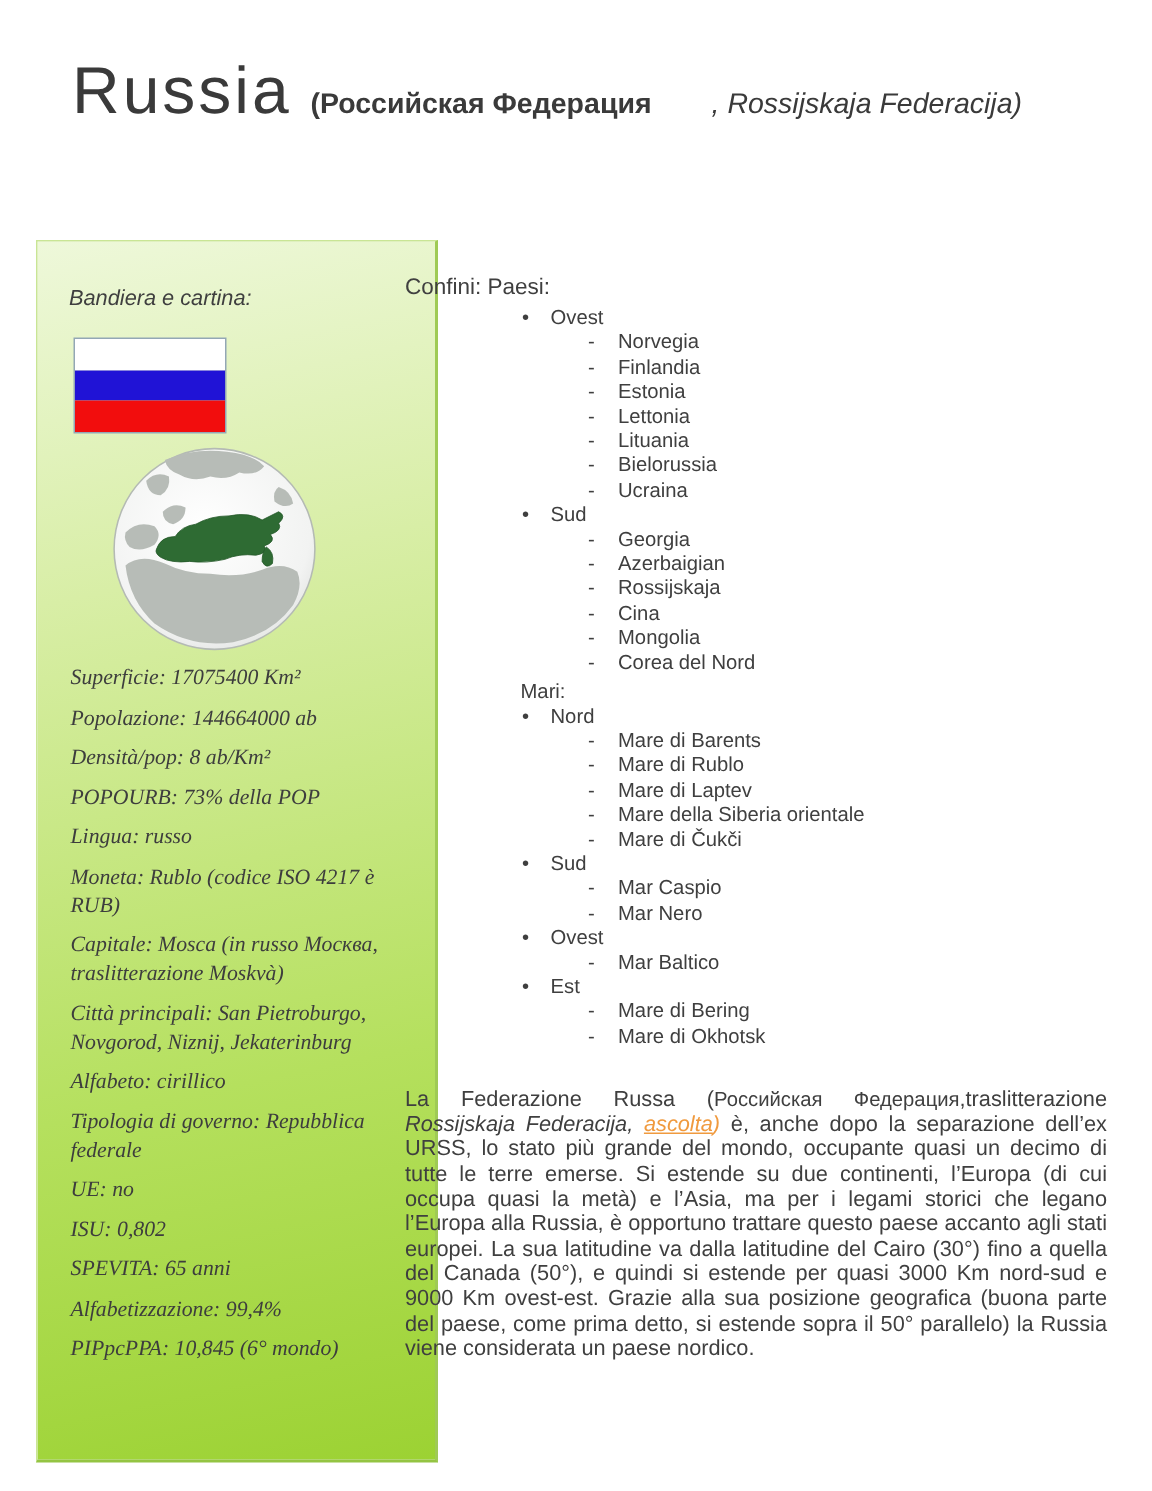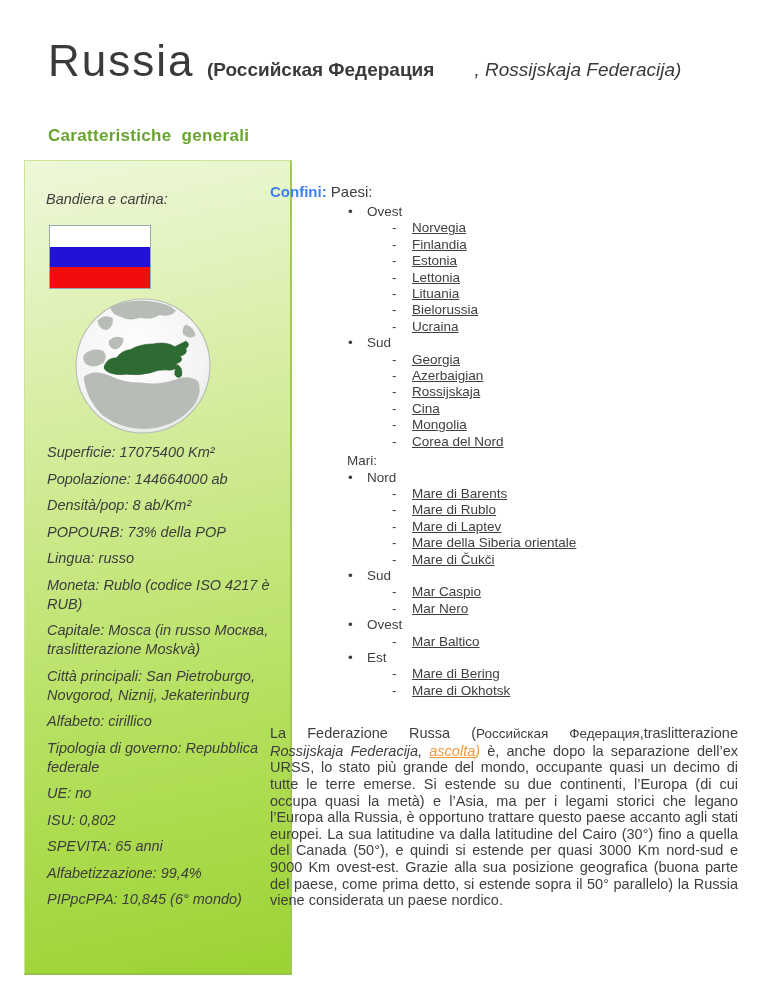--- a/index.html
+++ b/index.html
@@ -21,51 +21,50 @@
         background:linear-gradient(168deg,#eef8da 0%,#d8eea6 28%,#b5e05e 68%,#9cd233 100%);
         border:1px solid #c9e595;border-right:2px solid #9fca55;border-bottom:2px solid #94c443;
         padding:30px 18px 0 21px;}
   .flag-caption{font-style:italic;font-size:14.5px;color:#3f3f3f;}
   .flag{margin:18px 0 0 3px;width:100px;height:62px;border:1px solid #93a7b5;}
   .flag .stripe{height:33.333%;}
   .flag .s-white{background:#ffffff;}
   .flag .s-blue{background:#2013d6;}
   .flag .s-red{background:#f20d0d;}
   .globe{margin:8px 0 0 28px;width:138px;height:138px;}
-  .stats{margin:8px 0 0 1px;font-style:italic;font-size:14.5px;line-height:19px;color:#3d3d3d;}
+  .stats{margin:8px 0 0 1px;font-style:italic;font-size:14.5px;line-height:19px;color:#3d3d3d;font-family:Liberation Serif, serif;}
   .stat{margin-bottom:7.5px;}
 
   
   .main-col{position:absolute;left:270px;top:182px;width:468px;}
   .confini-line{font-size:15px;line-height:19px;margin:0 0 3px 0;}
-  .green-label{color:#3b82f6;font-weight:bold;}
+  .green-label{color:#404040;font-weight:normal;}
   .list{font-size:13.5px;line-height:16.4px;}
   .bullet-line{position:relative;padding-left:97px;}
   .bullet-line::before{content:"\2022";position:absolute;left:78px;}
-  .dash-line{position:relative;padding-left:142px;text-decoration:underline;}
+  .dash-line{position:relative;padding-left:142px;}
   .dash-line::before{content:"-";position:absolute;left:122px;}
   .list-head{padding-left:77px;margin-top:3px;}
 
   .paragraph{margin:26px 0 4px 0;font-size:14.5px;line-height:16.6px;text-align:justify;color:#3f3f3f;}
   .cyr-inline{font-size:13.5px;}
   .it{font-style:italic;}
   .link{color:#f09a3e;font-style:italic;text-decoration:underline;cursor:pointer;}
   .orange-paren{color:#f09a3e;font-style:italic;}
 </style>
 </head>
 <body>
 
 <div class="page">
 
   <header class="doc-header">
     <span class="title-main">Russia</span>
     <span class="title-paren"><span class="title-cyr">(Российская Федерация</span><span class="title-translit">, Rossijskaja Federacija)</span></span>
   </header>
 
-  <h2 class="section-heading">Caratteristiche  generali</h2>
 
   <aside class="sidebar">
     <div class="flag-caption">Bandiera e cartina:</div>
 
     <div class="flag">
       <div class="stripe s-white"></div>
       <div class="stripe s-blue"></div>
       <div class="stripe s-red"></div>
     </div>
 

